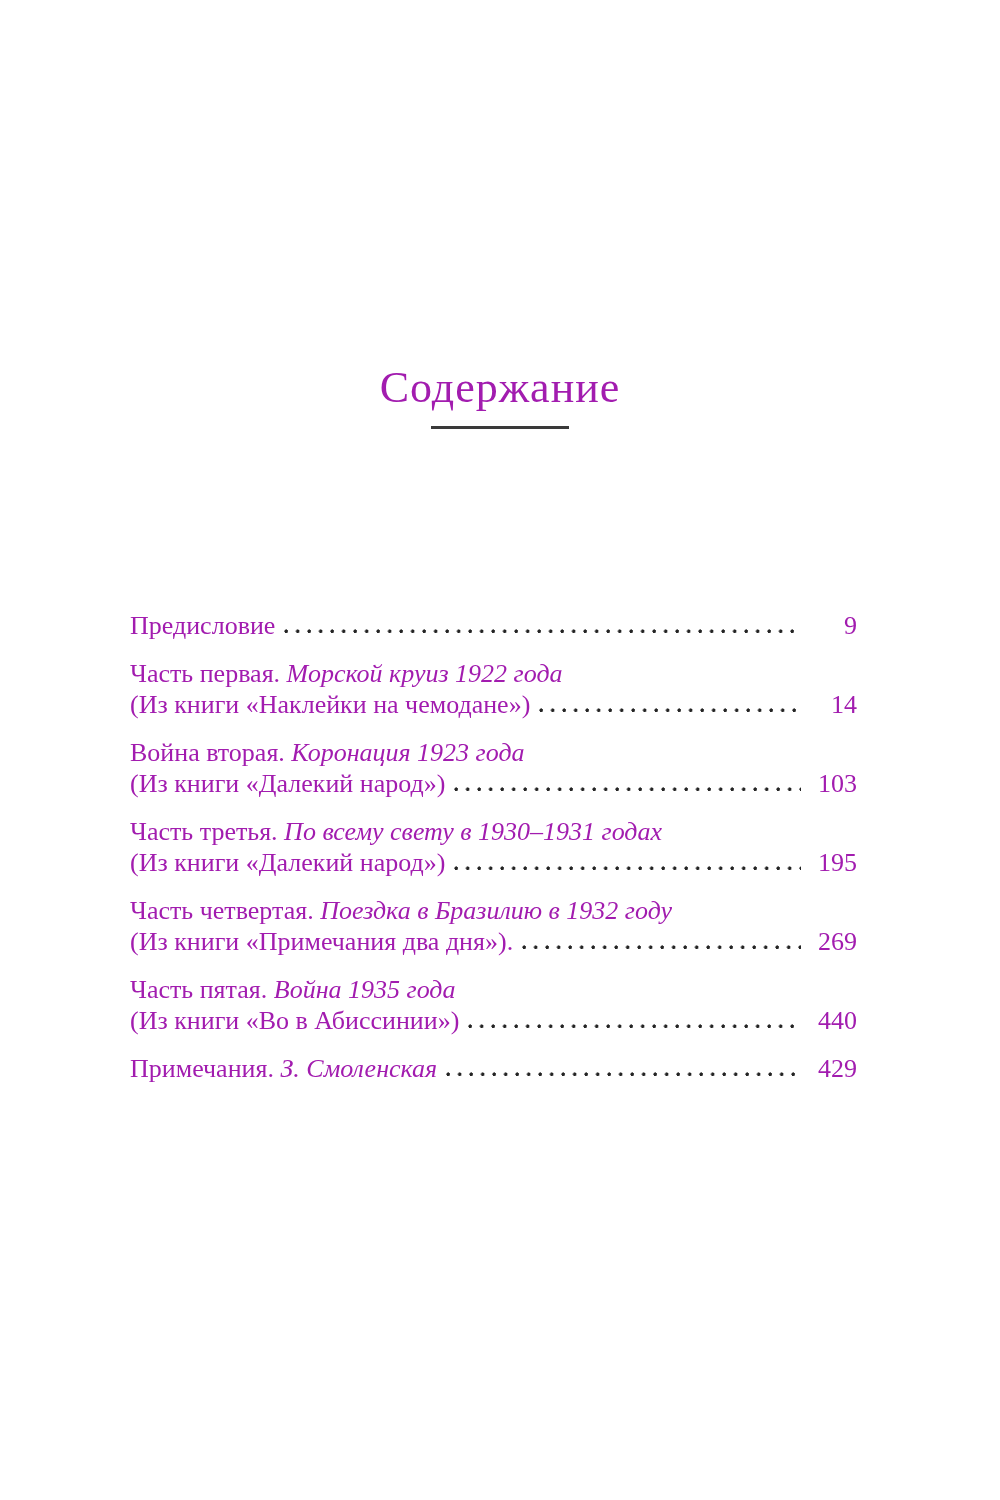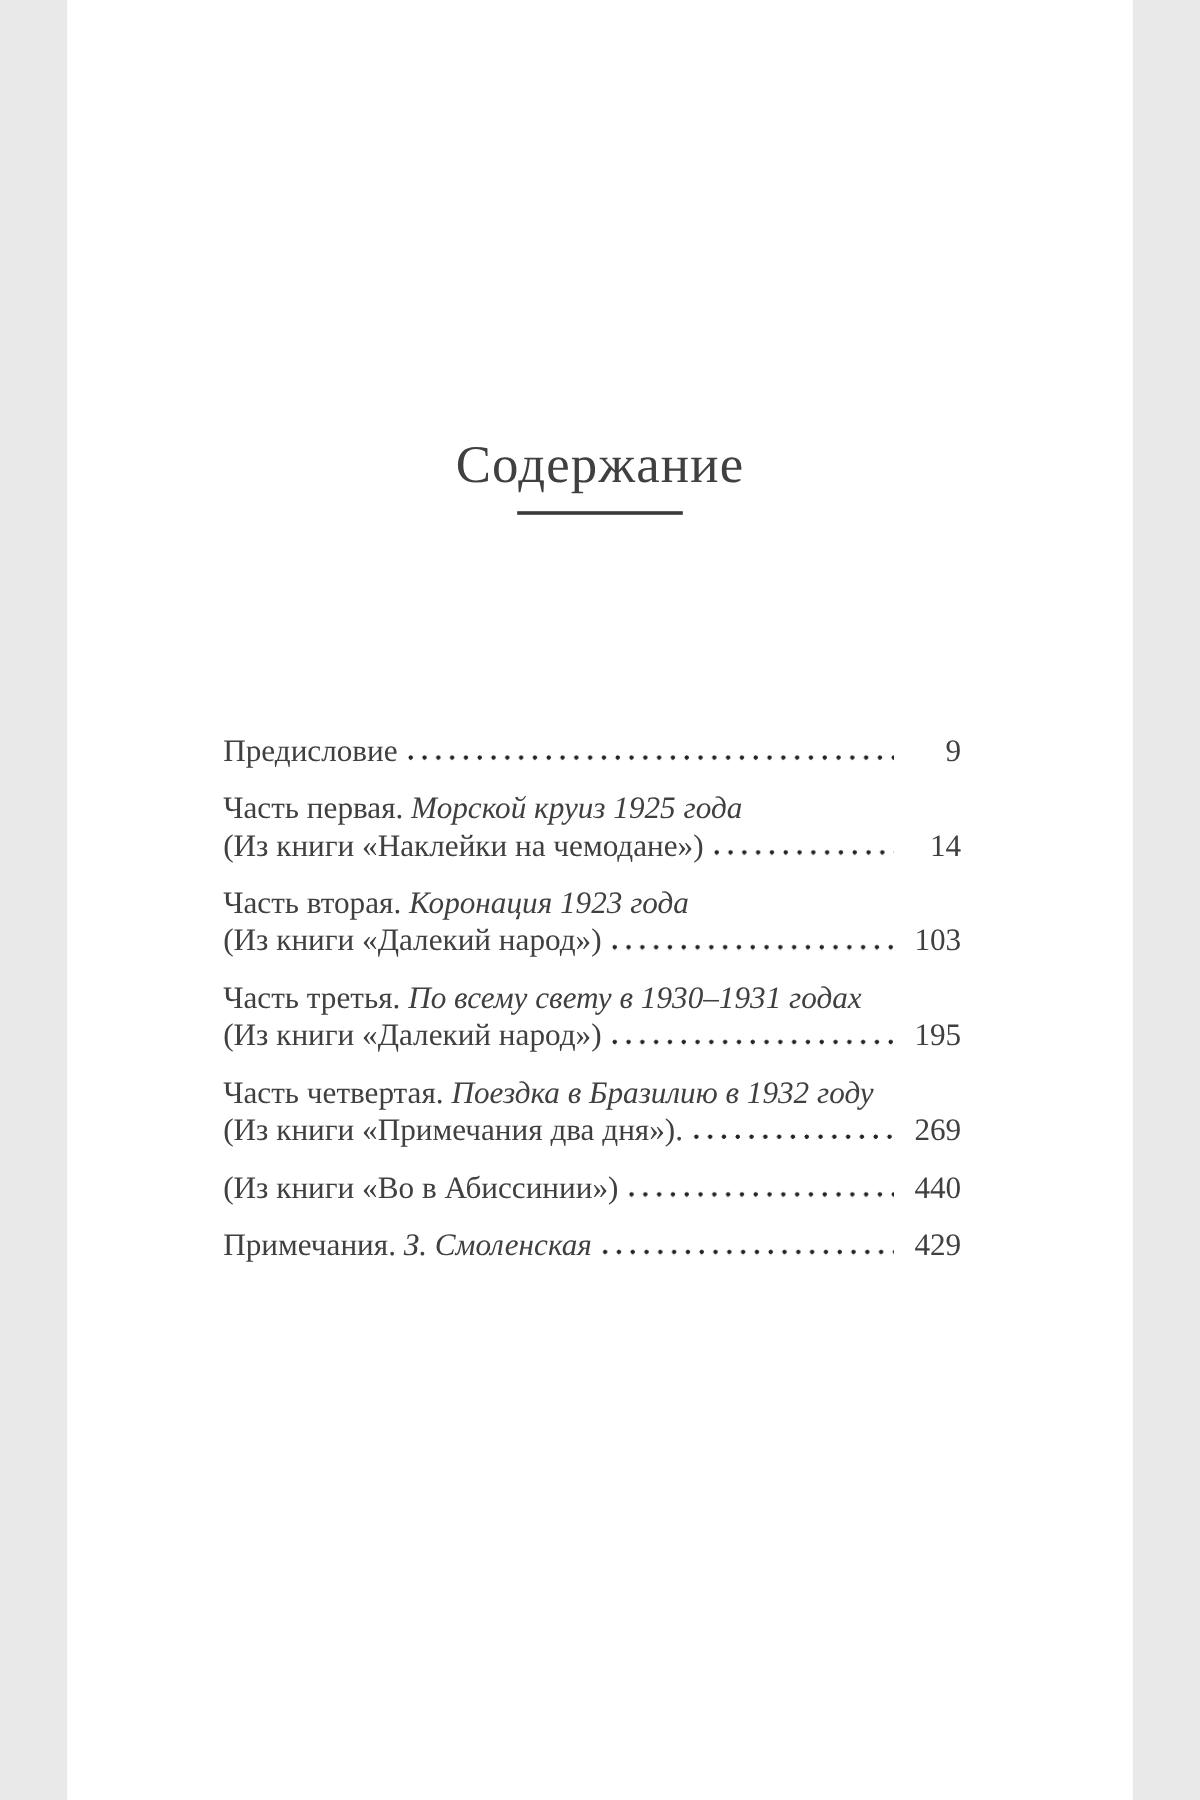--- a/index.html
+++ b/index.html
@@ -1,18 +1,18 @@
 <!DOCTYPE html>
 <html><head>
 <meta charset="utf-8">
 <style>
   html,body{margin:0;padding:0;background:#e9e9e9;}
   .page{
-    width:888px;height:1500px;background:#ffffff;position:relative;
-    font-family:"Liberation Serif", serif;color:#404040;margin:0 auto;
+    width:1000px;height:1500px;background:#ffffff;position:relative;
+    font-family:"Liberation Serif", serif;color:#a21caf;margin:0 auto;
     overflow:hidden;
   }
   .title-block{position:absolute;top:366px;left:0;width:100%;text-align:center;}
   .title{font-size:44px;font-weight:400;margin:0;letter-spacing:1px;line-height:44px;}
   .rule{width:138px;height:3px;background:#3a3a3a;margin:16px auto 0;}
   .toc{position:absolute;left:130px;right:143px;top:610px;}
   .entry{margin-top:17px;font-size:26px;line-height:31px;}
   .entry:first-child{margin-top:0;}
   .entry.notes{}
   .line1{white-space:nowrap;}
@@ -42,32 +42,32 @@
       <div class="row">
         <span class="text">Предисловие</span>
         <span class="leader"></span>
         <span class="pg">9</span>
       </div>
     </div>
 
     <div class="entry">
       <div class="line1">
         <span>Часть первая.</span>
-        <span class="it">Морской круиз 1925 года</span>
+        <span class="it">Морской круиз 1922 года</span>
       </div>
       <div class="row">
         <span class="text">(Из книги «Наклейки на чемодане»)</span>
         <span class="leader"></span>
         <span class="pg">14</span>
       </div>
     </div>
 
     <div class="entry">
       <div class="line1">
-        <span>Часть вторая.</span>
+        <span>Война вторая.</span>
         <span class="it">Коронация 1923 года</span>
       </div>
       <div class="row">
         <span class="text">(Из книги «Далекий народ»)</span>
         <span class="leader"></span>
         <span class="pg">103</span>
       </div>
     </div>
 
     <div class="entry">
@@ -88,20 +88,24 @@
         <span class="it">Поездка в Бразилию в 1932 году</span>
       </div>
       <div class="row">
         <span class="text">(Из книги «Примечания два дня»).</span>
         <span class="leader"></span>
         <span class="pg">269</span>
       </div>
     </div>
 
     <div class="entry">
+      <div class="line1">
+        <span>Часть пятая.</span>
+        <span class="it">Война 1935 года</span>
+      </div>
       <div class="row">
         <span class="text">(Из книги «Во в Абиссинии»)</span>
         <span class="leader"></span>
         <span class="pg">440</span>
       </div>
     </div>
 
     <div class="entry notes">
       <div class="row">
         <span class="text"><span>Примечания.</span> <span class="it">З. Смоленская</span></span>

